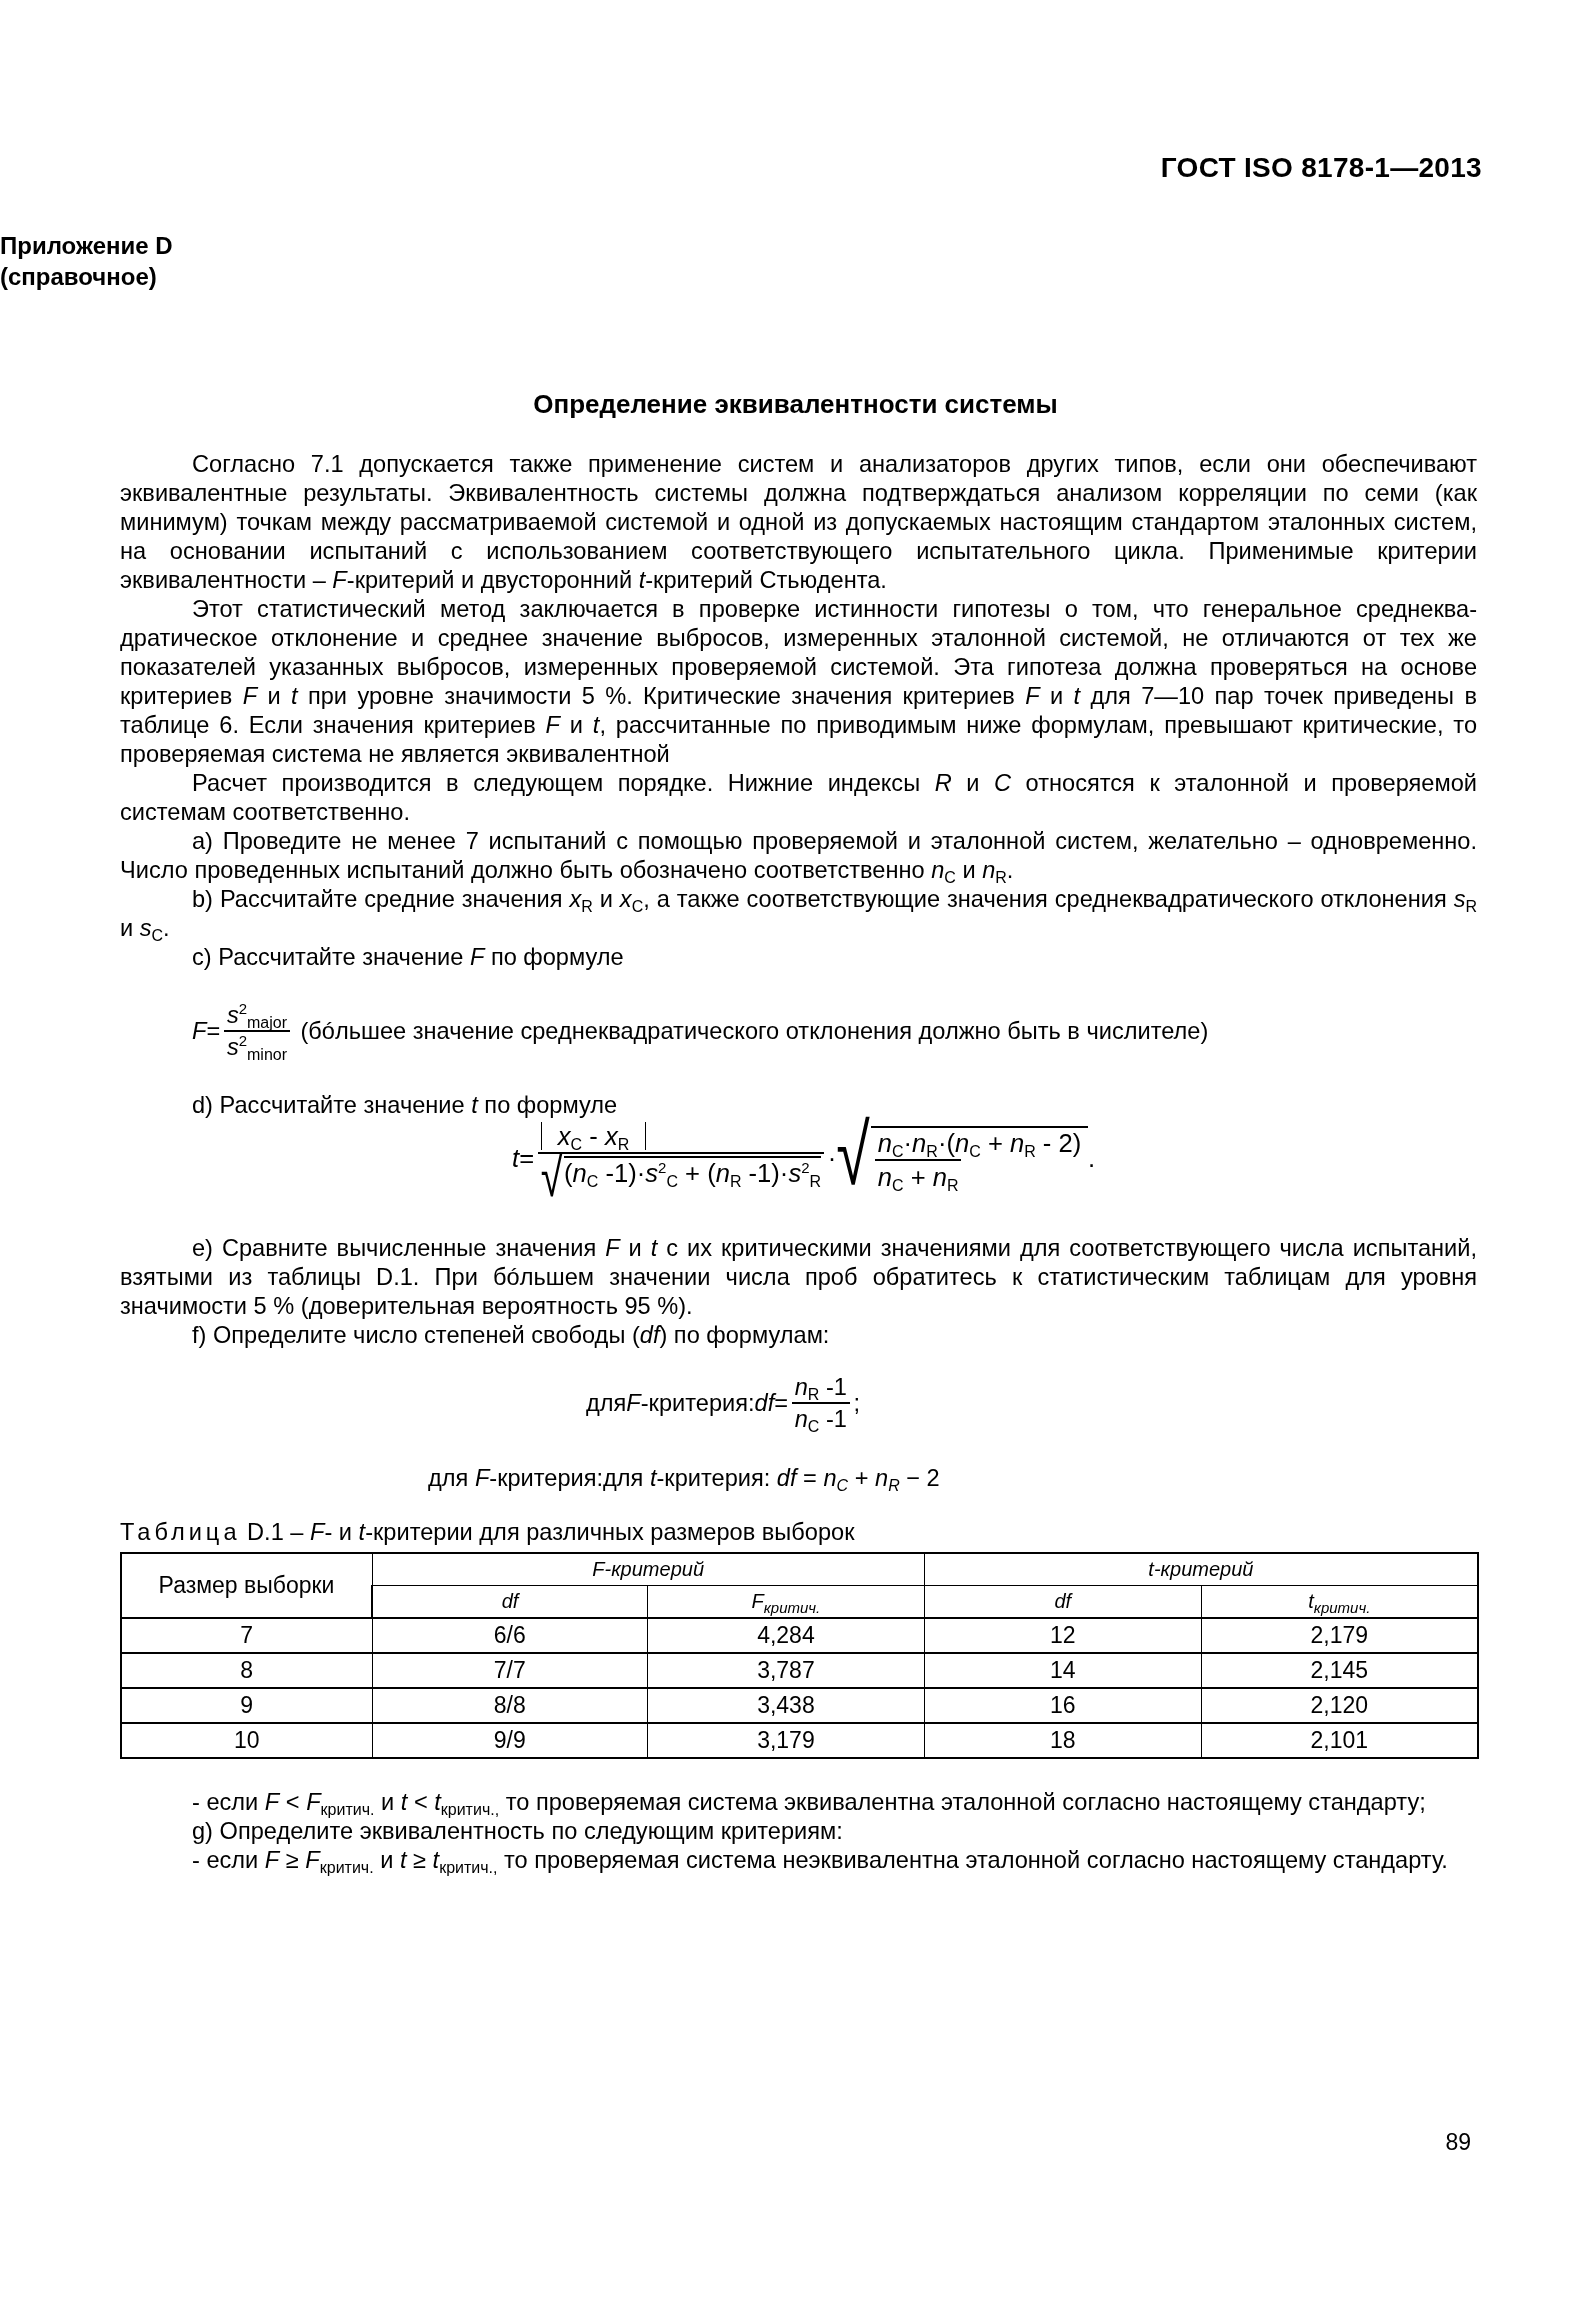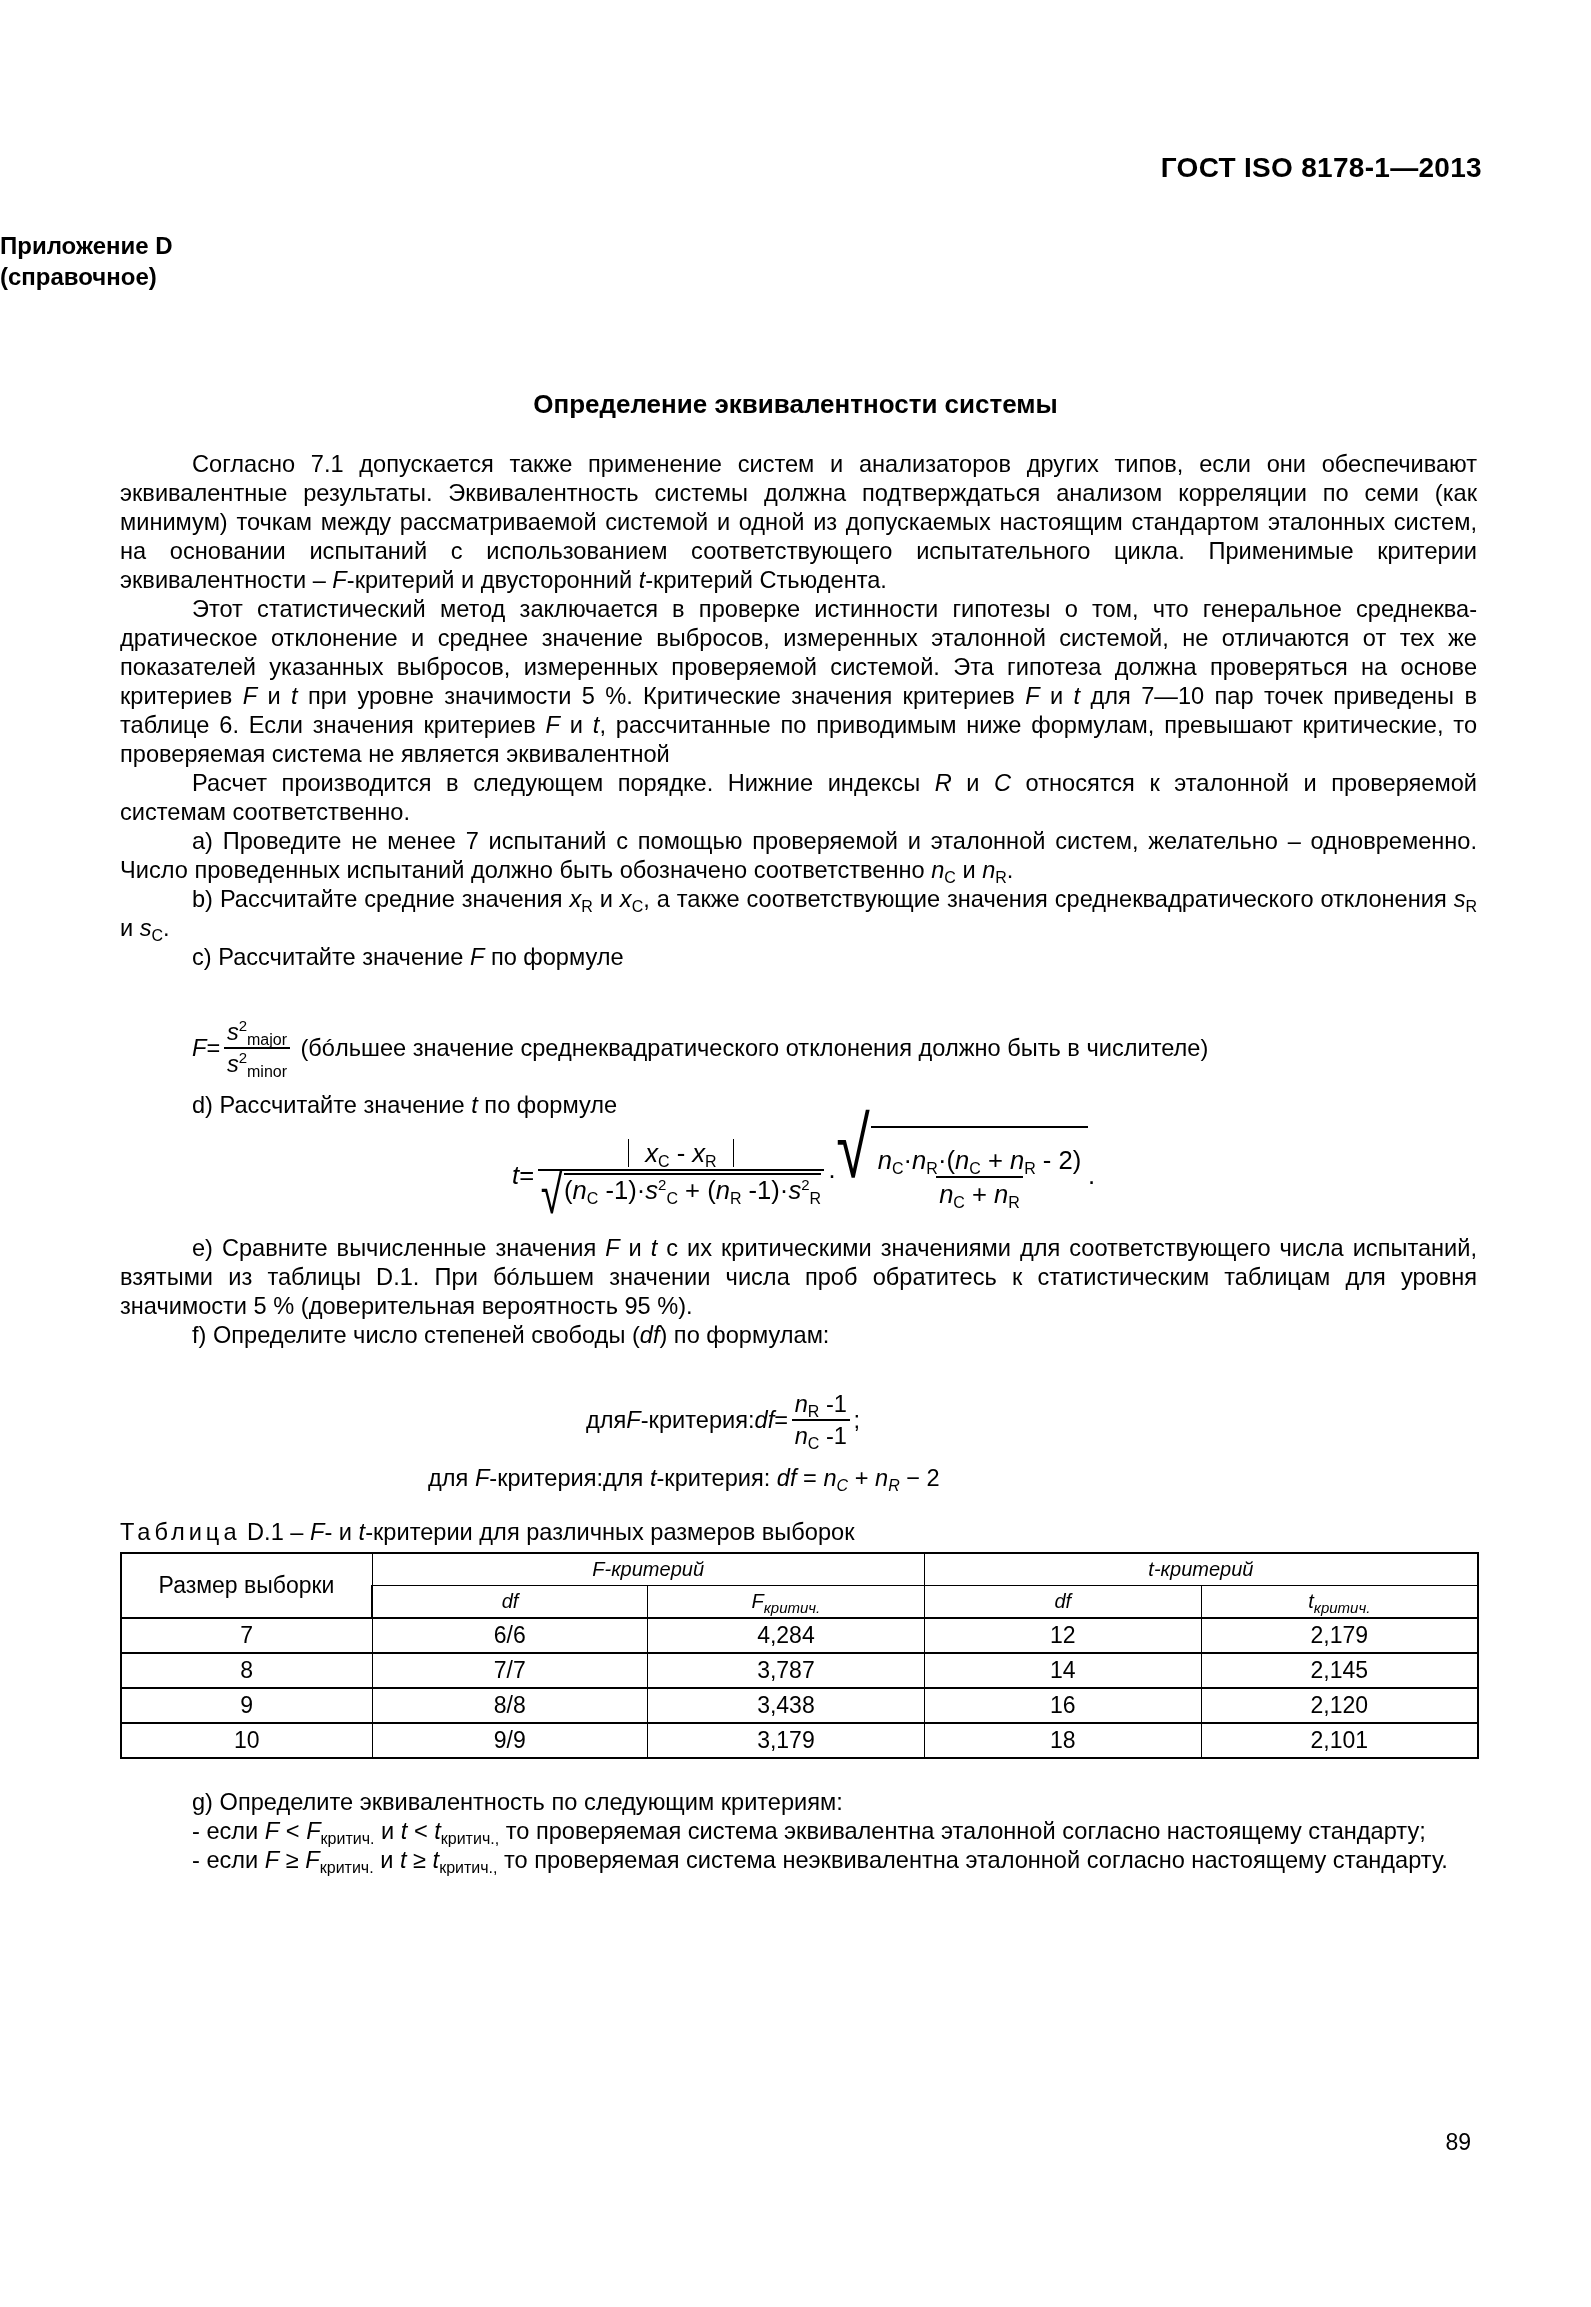--- a/index.html
+++ b/index.html
@@ -10,21 +10,21 @@
   .appendix.l1 { top: 232px; }
   .appendix.l2 { top: 263px; }
   .title { position: absolute; left: 0; width: 1591px; text-align: center; font-weight: bold; font-size: 26px; top: 389px; }
   .body { position: absolute; left: 120px; width: 1357px; font-size: 23.6px; line-height: 29px; }
   .p { text-align: justify; text-align-last: left; margin: 0; }
   .ind { text-indent: 72px; }
   i { font-style: italic; }
   sub { font-size: 16px; vertical-align: -4.7px; line-height: 0; }
   sup { font-size: 15px; vertical-align: 9.4px; line-height: 0; }
   .formula-f { position: absolute; left: 192px; top: 1002px; font-size: 23.6px; display: flex; align-items: center; }
-  .frac { display: inline-flex; flex-direction: column; align-items: center; vertical-align: middle; margin: 17px 4px; }
+  .frac { display: inline-flex; flex-direction: column; align-items: flex-start; vertical-align: middle; margin: 0 4px; }
   .frac .num { padding: 0 2.7px 1.3px; }
   .frac .den { border-top: 2px solid #000; padding: 1.3px 2.7px 0; }
   .formula-t { position: absolute; left: 512px; top: 1122px; font-size: 25.6px; display: flex; align-items: center; }
   .sqrt { display: inline-flex; align-items: stretch; }
   .sqrt .rad { font-size: 40px; line-height: 1; transform: scaleY(1.4); padding-right: 1.3px; }
   .sqrt .under { border-top: 2px solid #000; padding-top: 1.3px; }
   .abs { border-left: 1.3px solid #000; border-right: 1.3px solid #000; padding: 0 16px; }
   .formula-df1 { position: absolute; left: 586px; top: 1374px; font-size: 23.6px; display: flex; align-items: center; }
   .formula-df2 { position: absolute; left: 412px; top: 1465px; font-size: 23.6px; margin-left: 16px; }
   .table-caption { position: absolute; left: 120px; top: 1519px; font-size: 23.6px; }
@@ -173,20 +173,20 @@
         <td>10</td>
         <td>9/9</td>
         <td>3,179</td>
         <td>18</td>
         <td>2,101</td>
       </tr>
     </tbody>
   </table>
 
   <div class="after-table">
+    <p class="p ind"><span>-   если </span><i>F</i><span> &lt; </span><i>F</i><sub>критич.</sub><span> и </span><i>t</i><span> &lt; </span><i>t</i><sub>критич.,</sub><span> то проверяемая система эквивалентна эталонной согласно настоящему стан­дарту;</span></p>
     <p class="p ind">g) Определите эквивалентность по следующим критериям:</p>
-    <p class="p ind"><span>-   если </span><i>F</i><span> &lt; </span><i>F</i><sub>критич.</sub><span> и </span><i>t</i><span> &lt; </span><i>t</i><sub>критич.,</sub><span> то проверяемая система эквивалентна эталонной согласно настоящему стан­дарту;</span></p>
     <p class="p ind"><span>-   если </span><i>F</i><span> ≥ </span><i>F</i><sub>критич.</sub><span> и </span><i>t</i><span> ≥ </span><i>t</i><sub>критич.,</sub><span> то проверяемая система неэквивалентна эталонной согласно настоящему стандарту.</span></p>
   </div>
 
   <div class="page-num">89</div>
 </div>
 
 
 </body></html>

